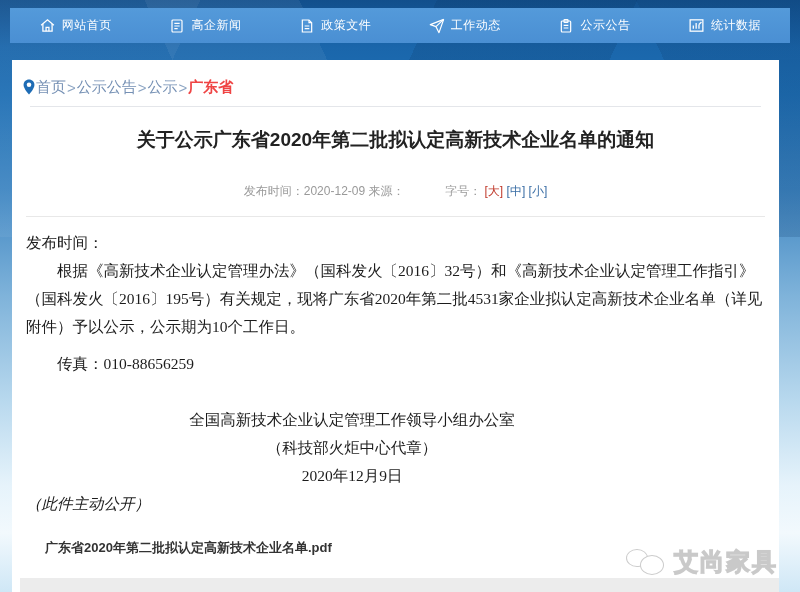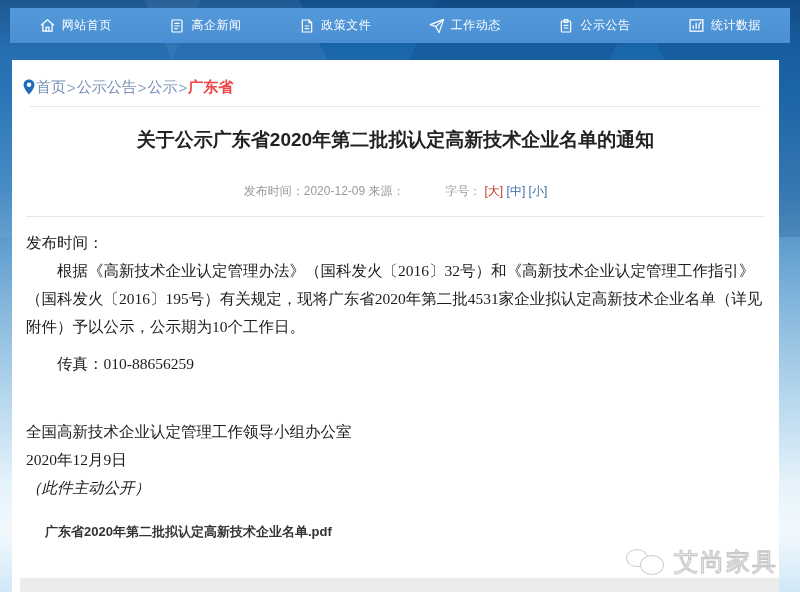--- a/index.html
+++ b/index.html
@@ -68,21 +68,21 @@
   
   .article {
     padding:12px 14px 0 14px;
     font-family:"Liberation Serif","DejaVu Serif",serif;
     font-size:15.5px; color:#1c1c1c; line-height:28px;
   }
   .greeting { }
   .para { text-indent:2em; }
   .fax { text-indent:2em; margin-top:9px; }
   .attachment { text-indent:2em; margin-top:24px; }
-  .signature { margin-top:40px; margin-right:87px; }
+  .signature { margin-top:28px; margin-right:87px; text-align:center; }
   .disclosure { margin-top:0px;font-style:italic; }
   .pdf-link {
     margin:22px 0 0 19px;
     font-family:"Liberation Sans","DejaVu Sans",sans-serif;
     font-size:13px; font-weight:bold; color:#333333;
     line-height:16px; cursor:pointer;
   }
 
   
   .footer-band {
@@ -96,21 +96,21 @@
     display:flex; align-items:center; gap:6px;
   }
   .wm-logo { position:relative; width:42px; height:30px; }
   .wm-bubble {
     position:absolute; border:1.5px solid #cccccc; background:#ffffff;
     border-radius:50% 50% 45% 50%;
   }
   .wm-b1 { width:22px; height:18px; left:0; top:2px; }
   .wm-b2 { width:24px; height:20px; left:14px; top:8px; border-radius:50%; }
   .wm-text {
-    font-size:24px; font-weight:normal; color:#ffffff;
+    font-size:24px; font-weight:bold; color:#ffffff;
     -webkit-text-stroke:1.2px #c9c9c9;
     text-shadow:0 0 1px #cccccc;
     letter-spacing:2px;
   }
 </style>
 </head>
 <body>
 
 <div class="bg-texture"></div>
 
@@ -209,20 +209,21 @@
   </div>
 
   <hr class="rule2">
 
   <article class="article">
     <p class="greeting">发布时间：</p>
     <p class="para">根据《高新技术企业认定管理办法》（国科发火〔2016〕32号）和《高新技术企业认定管理工作指引》（国科发火〔2016〕195号）有关规定，现将广东省2020年第二批4531家企业拟认定高新技术企业名单（详见附件）予以公示，公示期为10个工作日。</p>
     <p class="fax">传真：010-88656259</p>
     <div class="signature">
       <p>全国高新技术企业认定管理工作领导小组办公室</p>
+      <p>（科技部火炬中心代章）</p>
       <p>2020年12月9日</p>
     </div>
     <p class="disclosure">（此件主动公开）</p>
     <p class="pdf-link">广东省2020年第二批拟认定高新技术企业名单.pdf</p>
   </article>
 
   <div class="footer-band"></div>
 </main>
 
 <div class="watermark">

